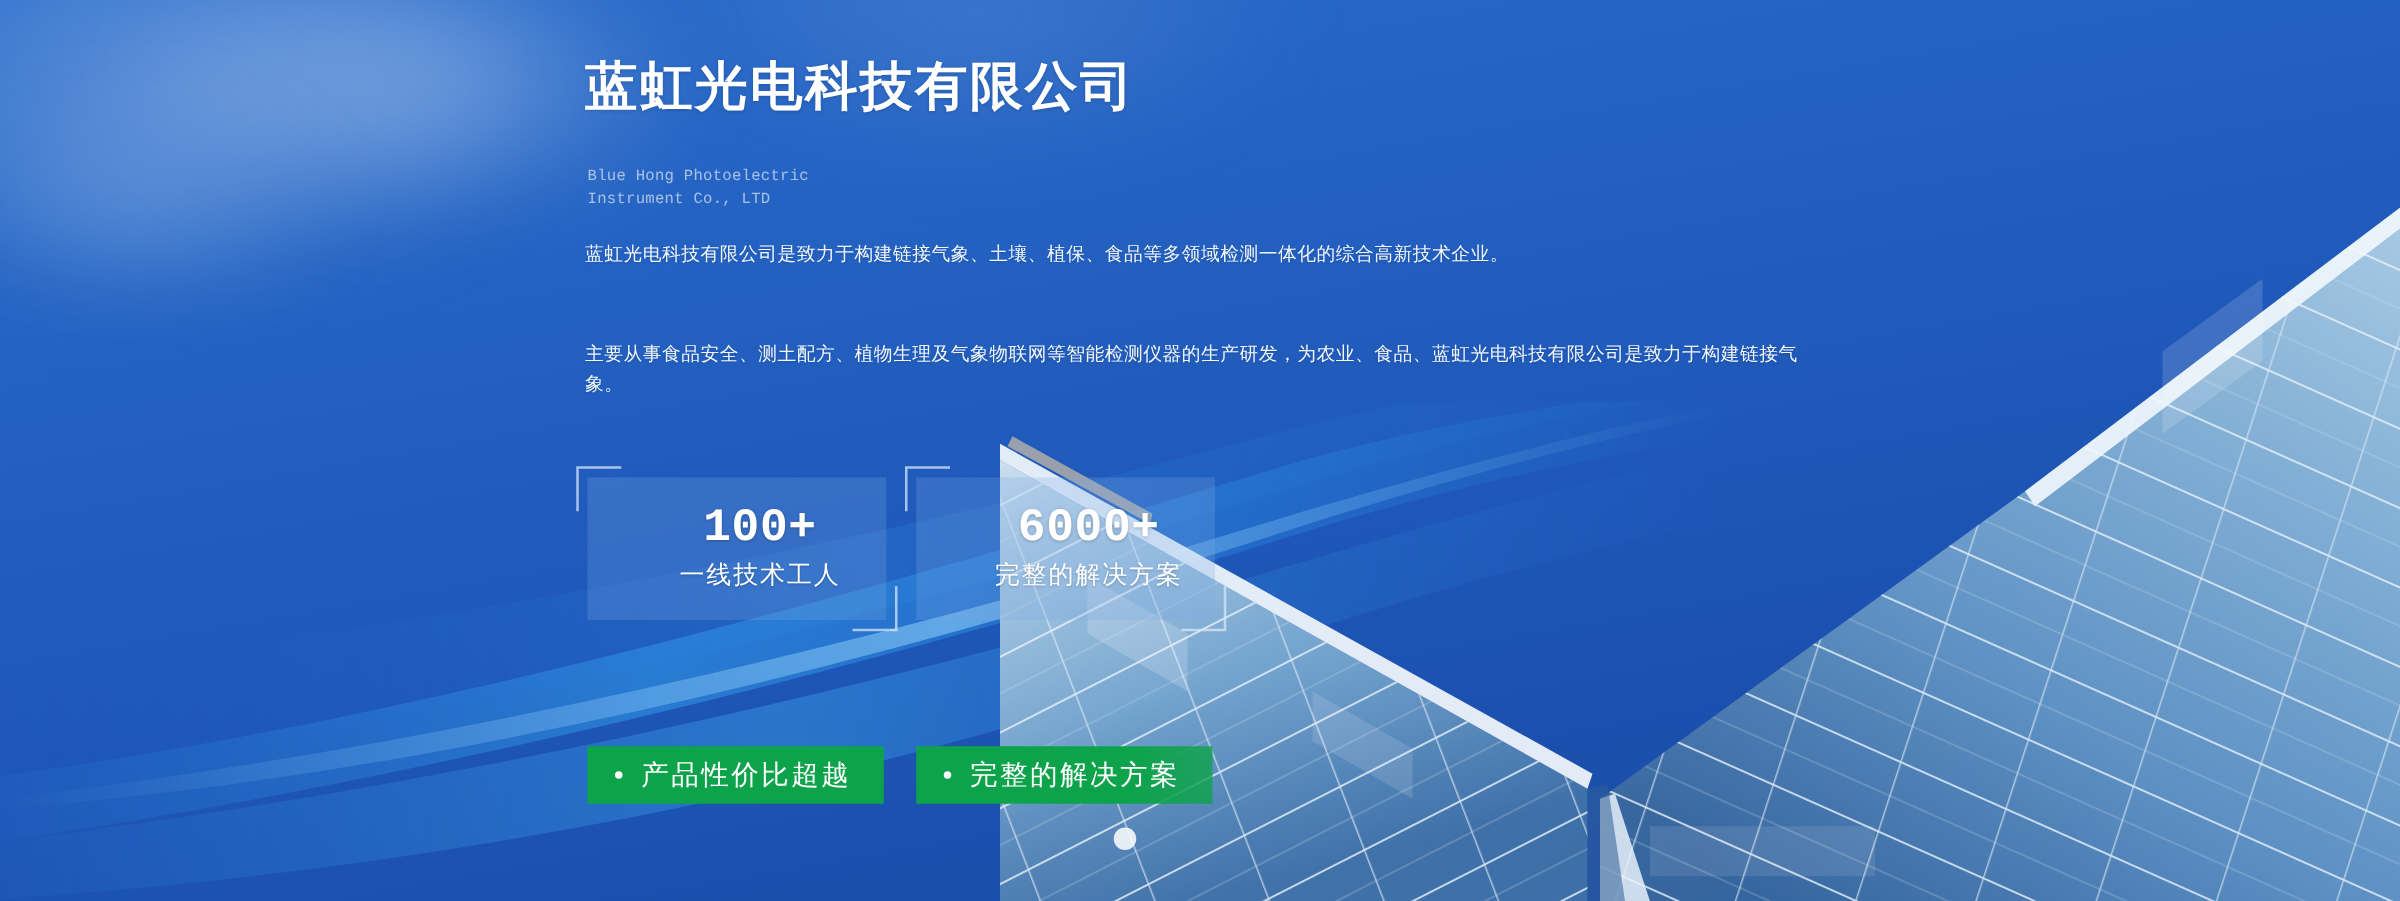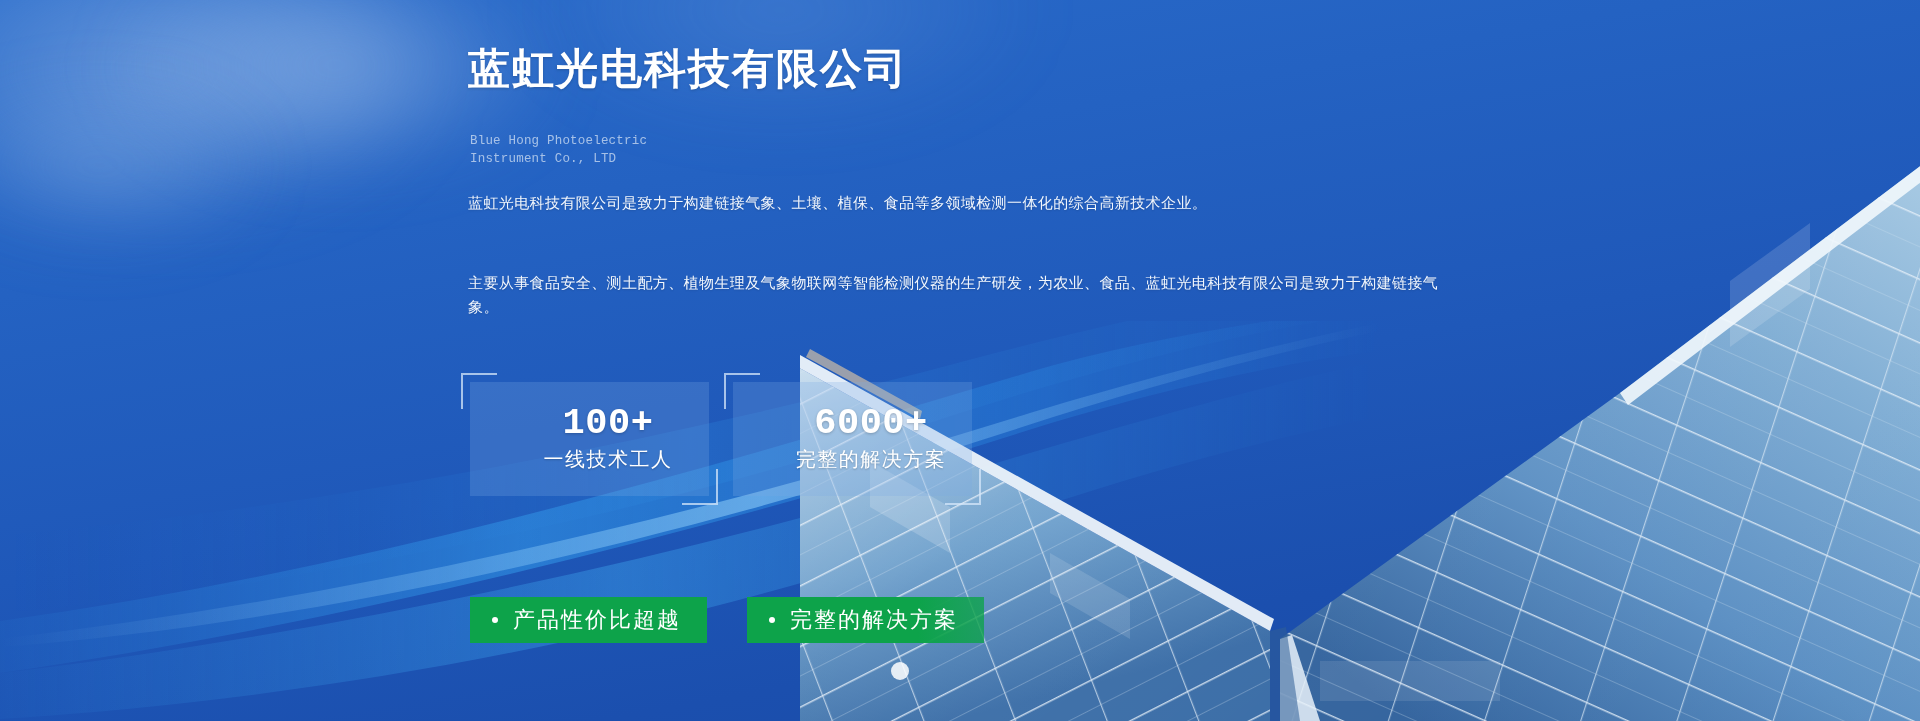--- a/index.html
+++ b/index.html
@@ -160,21 +160,21 @@
     font-size: 20px;
     letter-spacing: 1.5px;
     text-shadow: 0 1px 2px rgba(0,0,0,.22);
   }
 
   
   .tags {
     position: absolute;
     left: 2px; top: 597px;
     display: flex;
-    gap: 40px;
+    gap: 26px;
   }
   .tag {
     height: 46px;
     display: flex;
     align-items: center;
     padding: 0 26px 0 22px;
     color: #ffffff;
     font-size: 22px;
     letter-spacing: 2px;
     white-space: nowrap;

